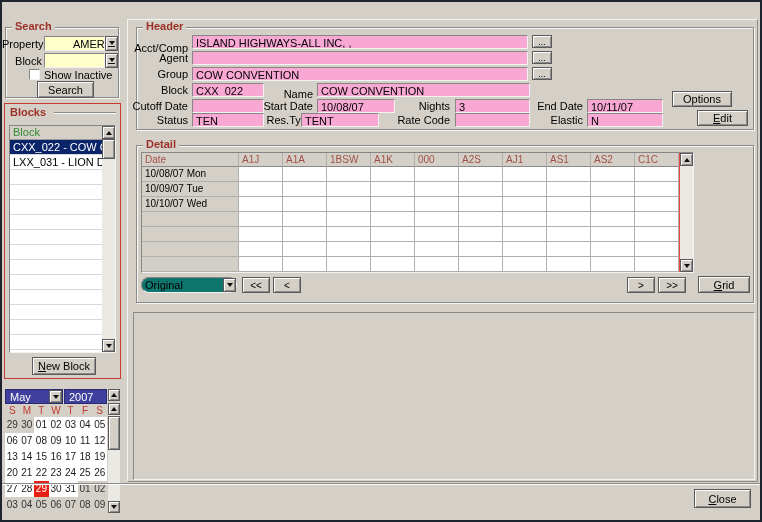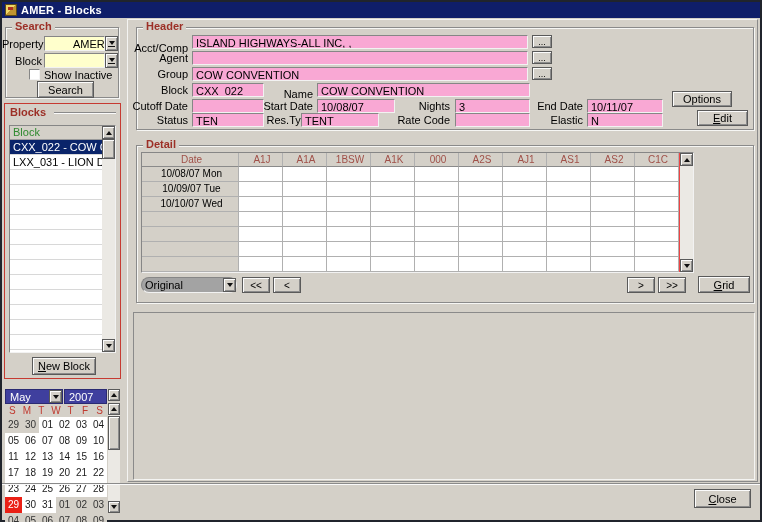--- a/index.html
+++ b/index.html
@@ -22,21 +22,21 @@
   .redbox { position:absolute; border:1px solid #c63a31; }
   .etch { position:absolute; height:2px; border-top:1px solid #8a8a8a; border-bottom:1px solid #fafafa; }
 
   .flabel { position:absolute; font-size:11px; color:#000; text-align:right; height:14px;
             line-height:14px; white-space:nowrap; }
   .flabel.la { text-align:left; }
   .ffield { position:absolute; height:14px; font-size:11px; line-height:12px; padding:1px 3px 0;
             background:#f9a8d4; border:1px solid; border-color:#868686 #f2f2f2 #f2f2f2 #868686;
             overflow:hidden; white-space:nowrap; color:#000; }
   .ffield.yellow { background:#ffffcc;padding-left:28px; }
-  .ffield.white { background:#a3a3a3;border-radius:8px; }
+  .ffield.white { background:#0f766e;border-radius:8px; }
 
   .btn { position:absolute; background:#d4d0c8; border:1px solid #5a5a5a;
          box-shadow: inset 1px 1px 0 #fcfcfc, inset -1px -1px 0 #8c8c8c;
          font-size:11px; color:#000; display:flex; align-items:center; justify-content:center; cursor:default; }
   .btn .lbl { display:block; }
   .mn .lbl::first-letter { text-decoration:underline; }
   .dots { font-size:9px; line-height:6px; }
 
   .lovbtn { position:absolute; width:13px; background:#d4d0c8; border:1px solid #5a5a5a;
             box-shadow: inset 1px 1px 0 #fcfcfc, inset -1px -1px 0 #8c8c8c;
@@ -62,50 +62,46 @@
   .sbtn { position:absolute; left:0; width:13px; height:13px; background:#d4d0c8; border:1px solid #5a5a5a;
           box-shadow: inset 1px 1px 0 #fcfcfc, inset -1px -1px 0 #8c8c8c;
           display:flex; align-items:center; justify-content:center; }
   .sthumb { position:absolute; left:0; width:13px; background:#d4d0c8; border:1px solid #5a5a5a;
             box-shadow: inset 1px 1px 0 #fcfcfc, inset -1px -1px 0 #8c8c8c; }
 
   .navybox { position:absolute; background:#3f3f9e; color:#fff; font-size:11px; line-height:14px;
              padding-left:4px; border:1px solid #2a2a72; overflow:hidden; white-space:nowrap; }
   .cal-wd-row { position:absolute; display:grid; grid-template-columns:repeat(7,1fr); }
   .cal-wd { text-align:center; color:#c03a30; font-size:10px; line-height:13px; }
-  .cal-grid { position:absolute; display:grid; grid-template-columns:repeat(6,1fr);
+  .cal-grid { position:absolute; display:grid; grid-template-columns:repeat(7,1fr);
               grid-auto-rows:16px; background:#fff; }
   .cal-day { text-align:center; font-size:10px; line-height:16px; color:#1a1a1a; }
   .cal-day.other { background:#d4d0c8; color:#333; }
   .cal-day.selday { background:#ea2015; color:#fff; }
 
   .mainpanel { position:absolute; border:1px solid; border-color:#f4f4f2 #8a8a8a #8a8a8a #f4f4f2; }
   .sunkpanel { position:absolute; background:#d4d0c8; border:1px solid;
                border-color:#8a8a8a #f4f4f2 #f4f4f2 #8a8a8a; }
 
   .dtable { position:absolute; background:#ef4444; border:1px solid;
-            border-color:#868686 #f2f2f2 #f2f2f2 #868686; overflow:hidden;text-align:center; }
+            border-color:#868686 #f2f2f2 #f2f2f2 #868686; overflow:hidden; }
   .dt-grid { position:absolute; left:0; top:0; }
   .dt-row { display:flex; height:15px; }
   .dt-row.dt-hrow { height:14px; }
   .dt-cell { width:44px; border-right:1px solid #b0b0b0; border-bottom:1px solid #b0b0b0;
              font-size:10px; line-height:14px; padding-left:3px; overflow:hidden;
              white-space:nowrap; background:#fff; color:#000; }
   .dt-datecol { width:97px; background:#d4d0c8; }
   .dt-head { background:#d4d0c8; color:#a05048; border-bottom:1px solid #8a8a8a; }
 </style>
 </head>
 <body>
 
 <div class="window">
 
-  <div class="titlebar">
-    <span class="app-icon"></span>
-    <span class="title-text">AMER - Blocks</span>
-  </div>
 
   <div class="groupbox" style="left:5px;top:27px;width:114px;height:71px">
     <span class="group-label">Search</span>
   </div>
   <span class="flabel" style="left:2px;top:37px;width:40px">Property</span>
   <div class="ffield yellow" style="left:44px;top:36px;width:61px;height:15px">AMER</div>
   <div class="lovbtn" style="left:105px;top:36px;height:15px">
     <span class="tri-down"></span>
       <span class="lov-bar"></span>
   </div>

